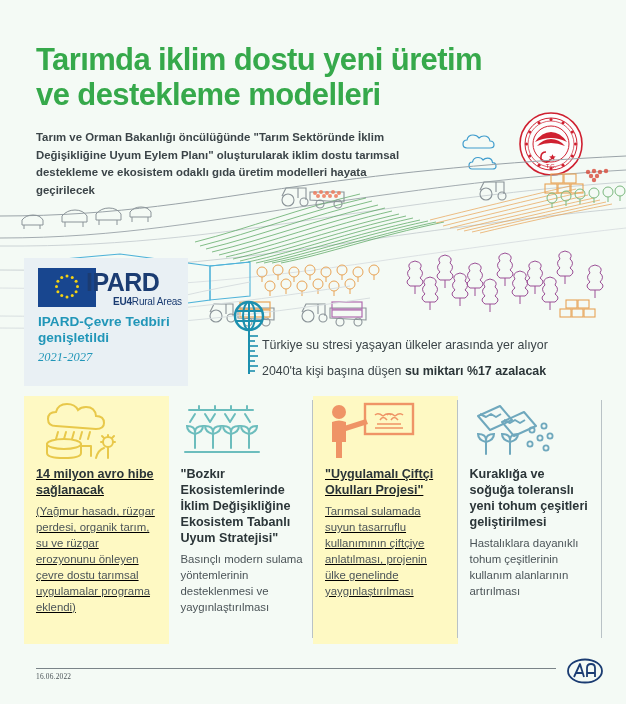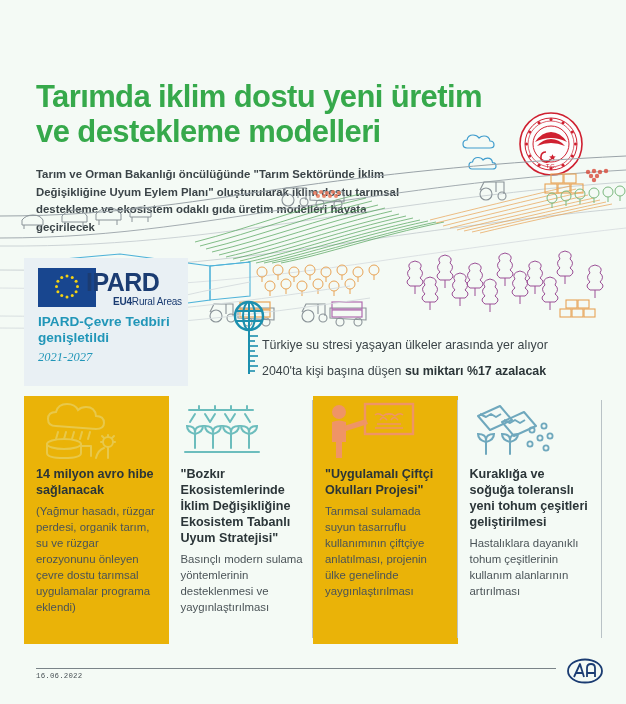--- a/index.html
+++ b/index.html
@@ -5,21 +5,21 @@
   html,body{margin:0;padding:0;}
   body{
     width:626px;height:704px;
     background:#f4faf5;
     font-family:"DejaVu Sans", sans-serif;
     overflow:hidden;position:relative;
   }
   .page{position:relative;width:626px;height:704px;overflow:hidden;}
 
   
-  .header{position:absolute;left:0;top:0;width:626px;height:240px;margin-top:37px;}
+  .header{position:absolute;left:0;top:0;width:626px;height:240px;}
   .title{
     position:absolute;left:36px;top:42px;width:560px;
     font-family:"Liberation Sans", sans-serif;
     font-weight:bold;font-size:31px;line-height:35px;
     color:#36a94b;letter-spacing:-0.6px;
   }
   .subtitle{
     position:absolute;left:36px;top:129px;width:390px;
     font-family:"Liberation Sans", sans-serif;
     font-size:11.4px;line-height:17.5px;color:#3b4448;font-weight:600;
@@ -67,42 +67,42 @@
   .water-text{
     position:absolute;left:262px;top:332px;width:350px;
     font-family:"Liberation Sans", sans-serif;
     font-size:12.4px;line-height:26px;color:#3b4448;
   }
   .water-text b{font-weight:bold;color:#2b3538;margin-top:36px;}
 
   
   .cols{position:absolute;left:24px;top:396px;width:578px;height:248px;display:flex;}
   .col{position:relative;width:144.5px;box-sizing:border-box;padding:0 10px 0 12px;}
-  .col.shaded{background:#eab308;}
+  .col.shaded{background:#fef9c3;text-decoration:underline;}
   .col .divider{
     position:absolute;right:0;top:4px;width:1px;height:238px;background:#b9c2c6;
   }
   .col-icon{height:62px;margin-top:6px;position:relative;}
   .col-head{
     font-family:"Liberation Sans", sans-serif;
     font-weight:bold;font-size:12.6px;line-height:16px;color:#2b3538;
     margin-top:2px;
   }
   .col-body{
     font-family:"Liberation Sans", sans-serif;
     font-size:11.4px;line-height:16px;color:#4a5357;margin-top:5px;
   }
 
   
   .footer-line{
     position:absolute;left:36px;top:668px;width:520px;height:1px;background:#7a8388;
   }
   .footer-date{
     position:absolute;left:36px;top:672px;
-    font-family:Liberation Mono, monospace;
+    font-family:Liberation Serif, serif;
     font-size:7.4px;color:#4a5357;letter-spacing:0.2px;
   }
   .aa-logo{position:absolute;left:566px;top:658px;}
 </style>
 </head>
 <body>
 
 <div class="page">
 
   <div class="header">

